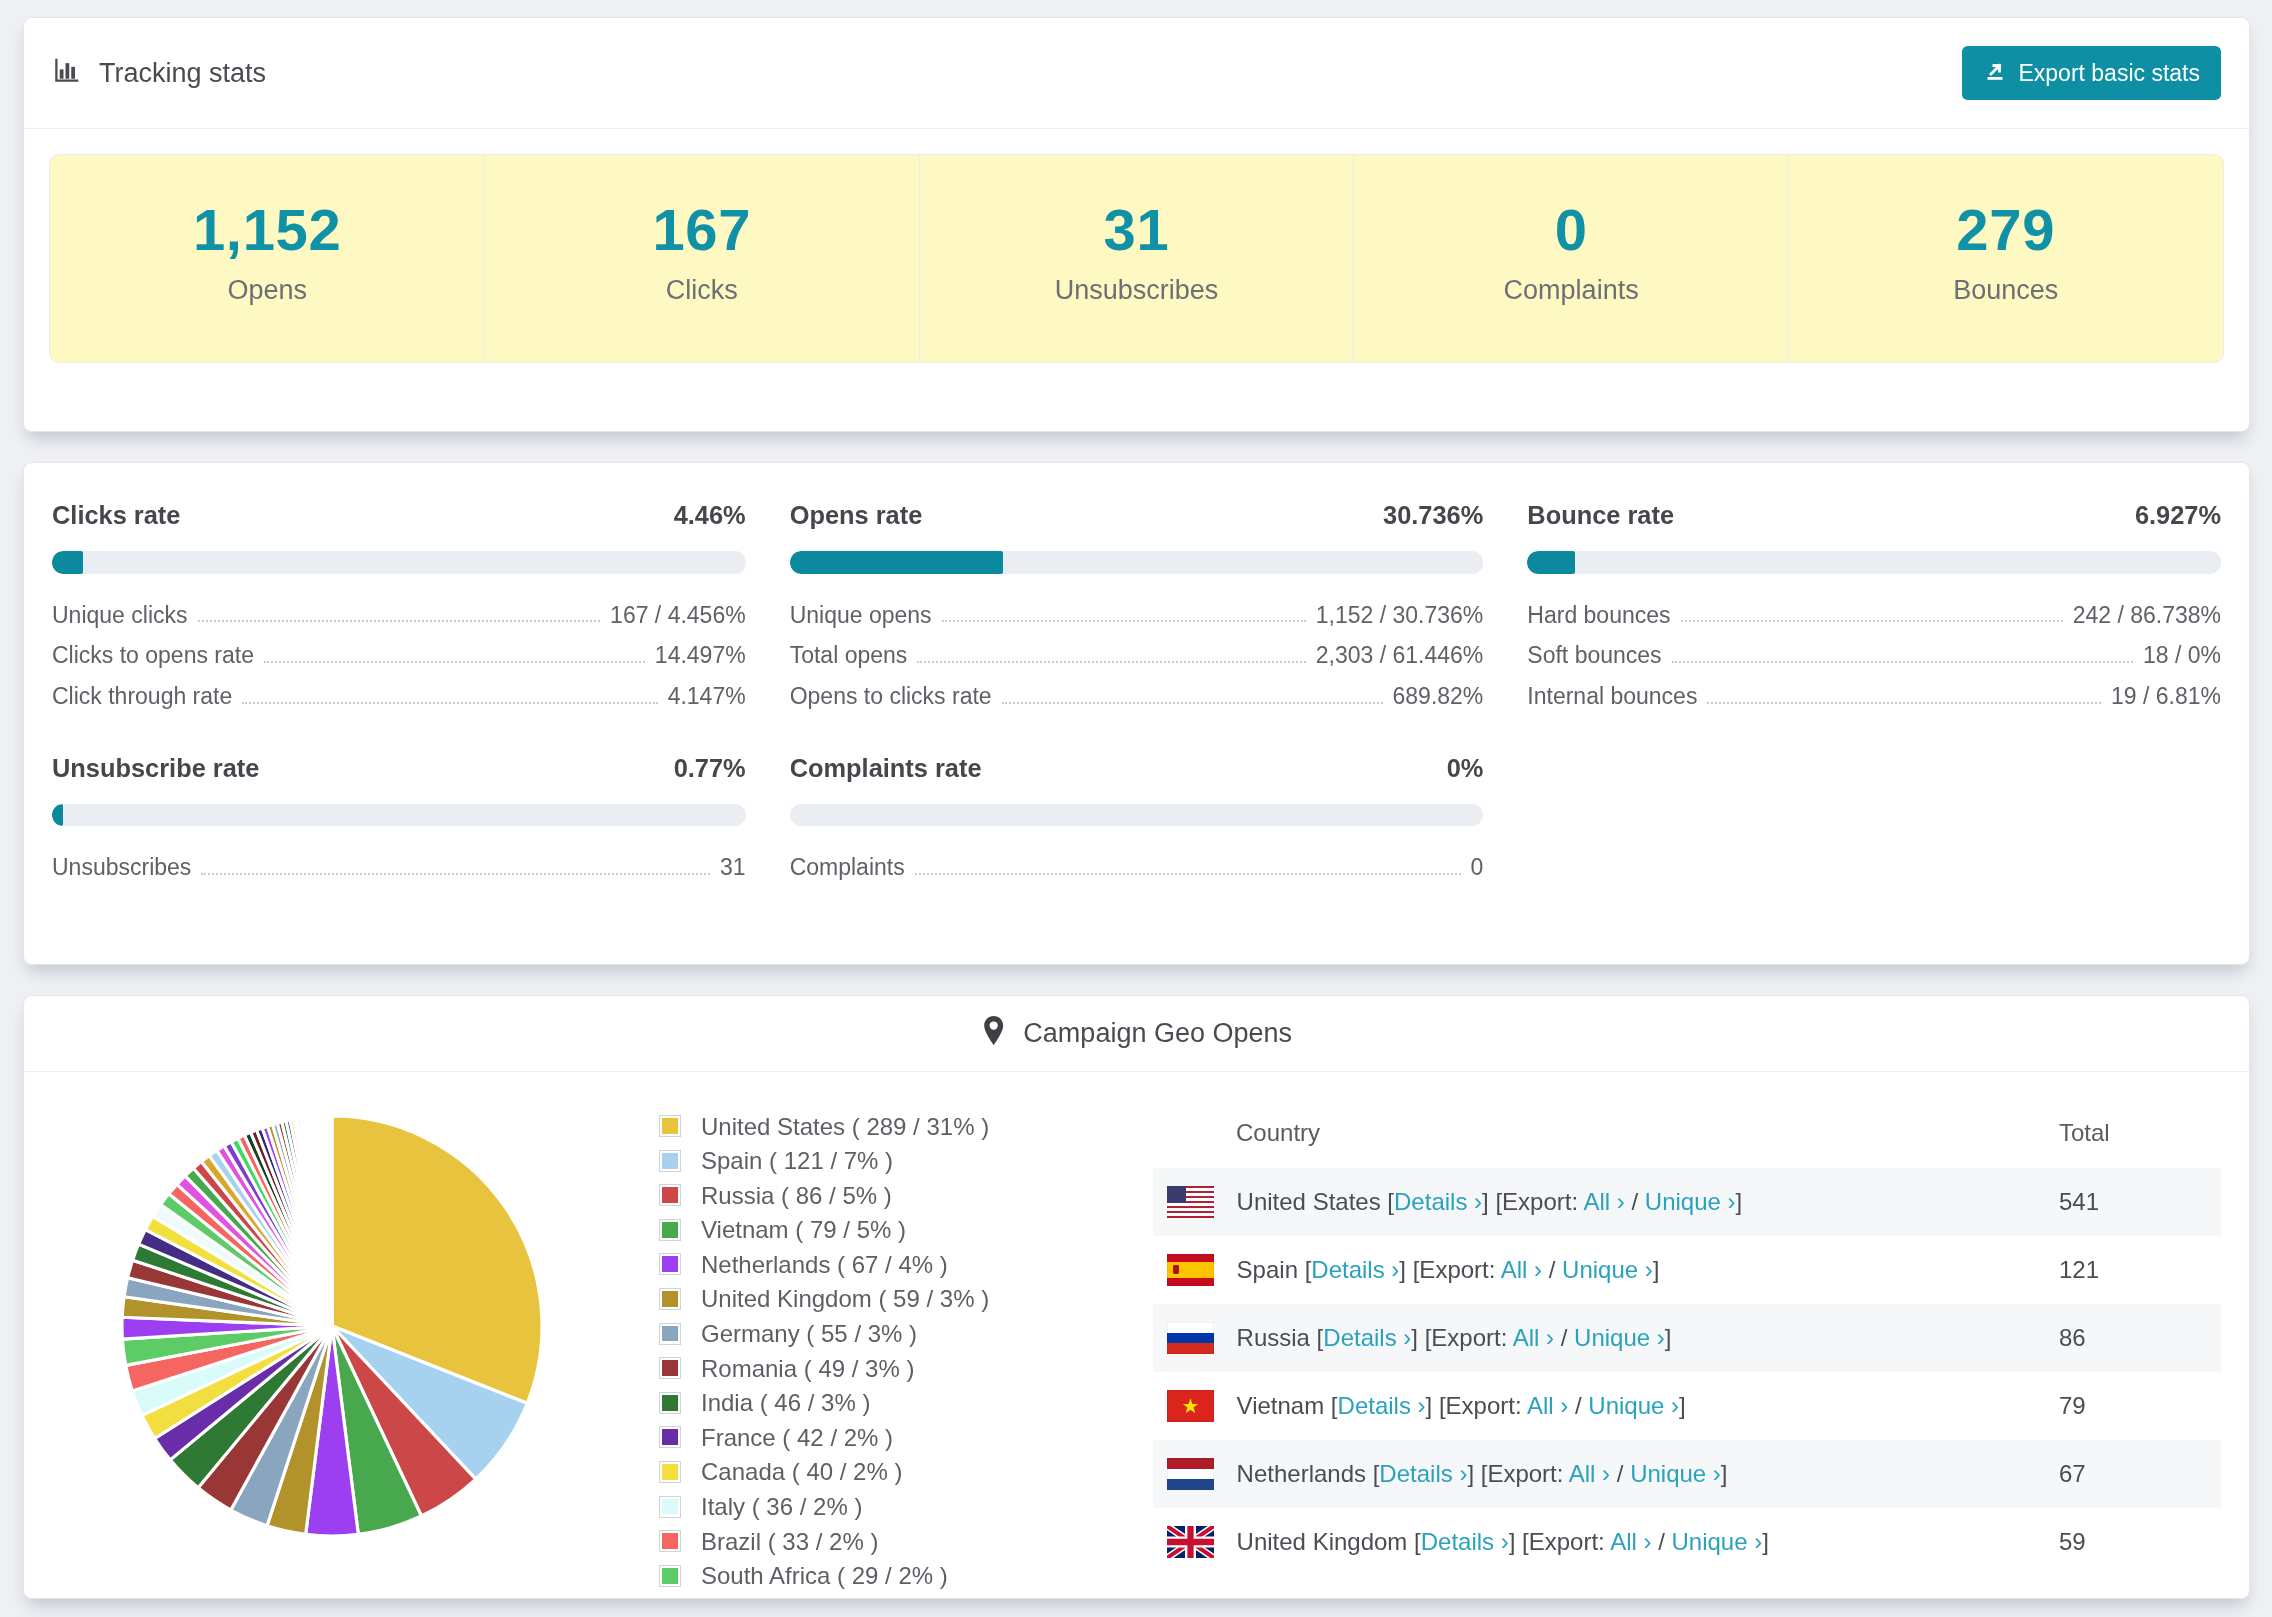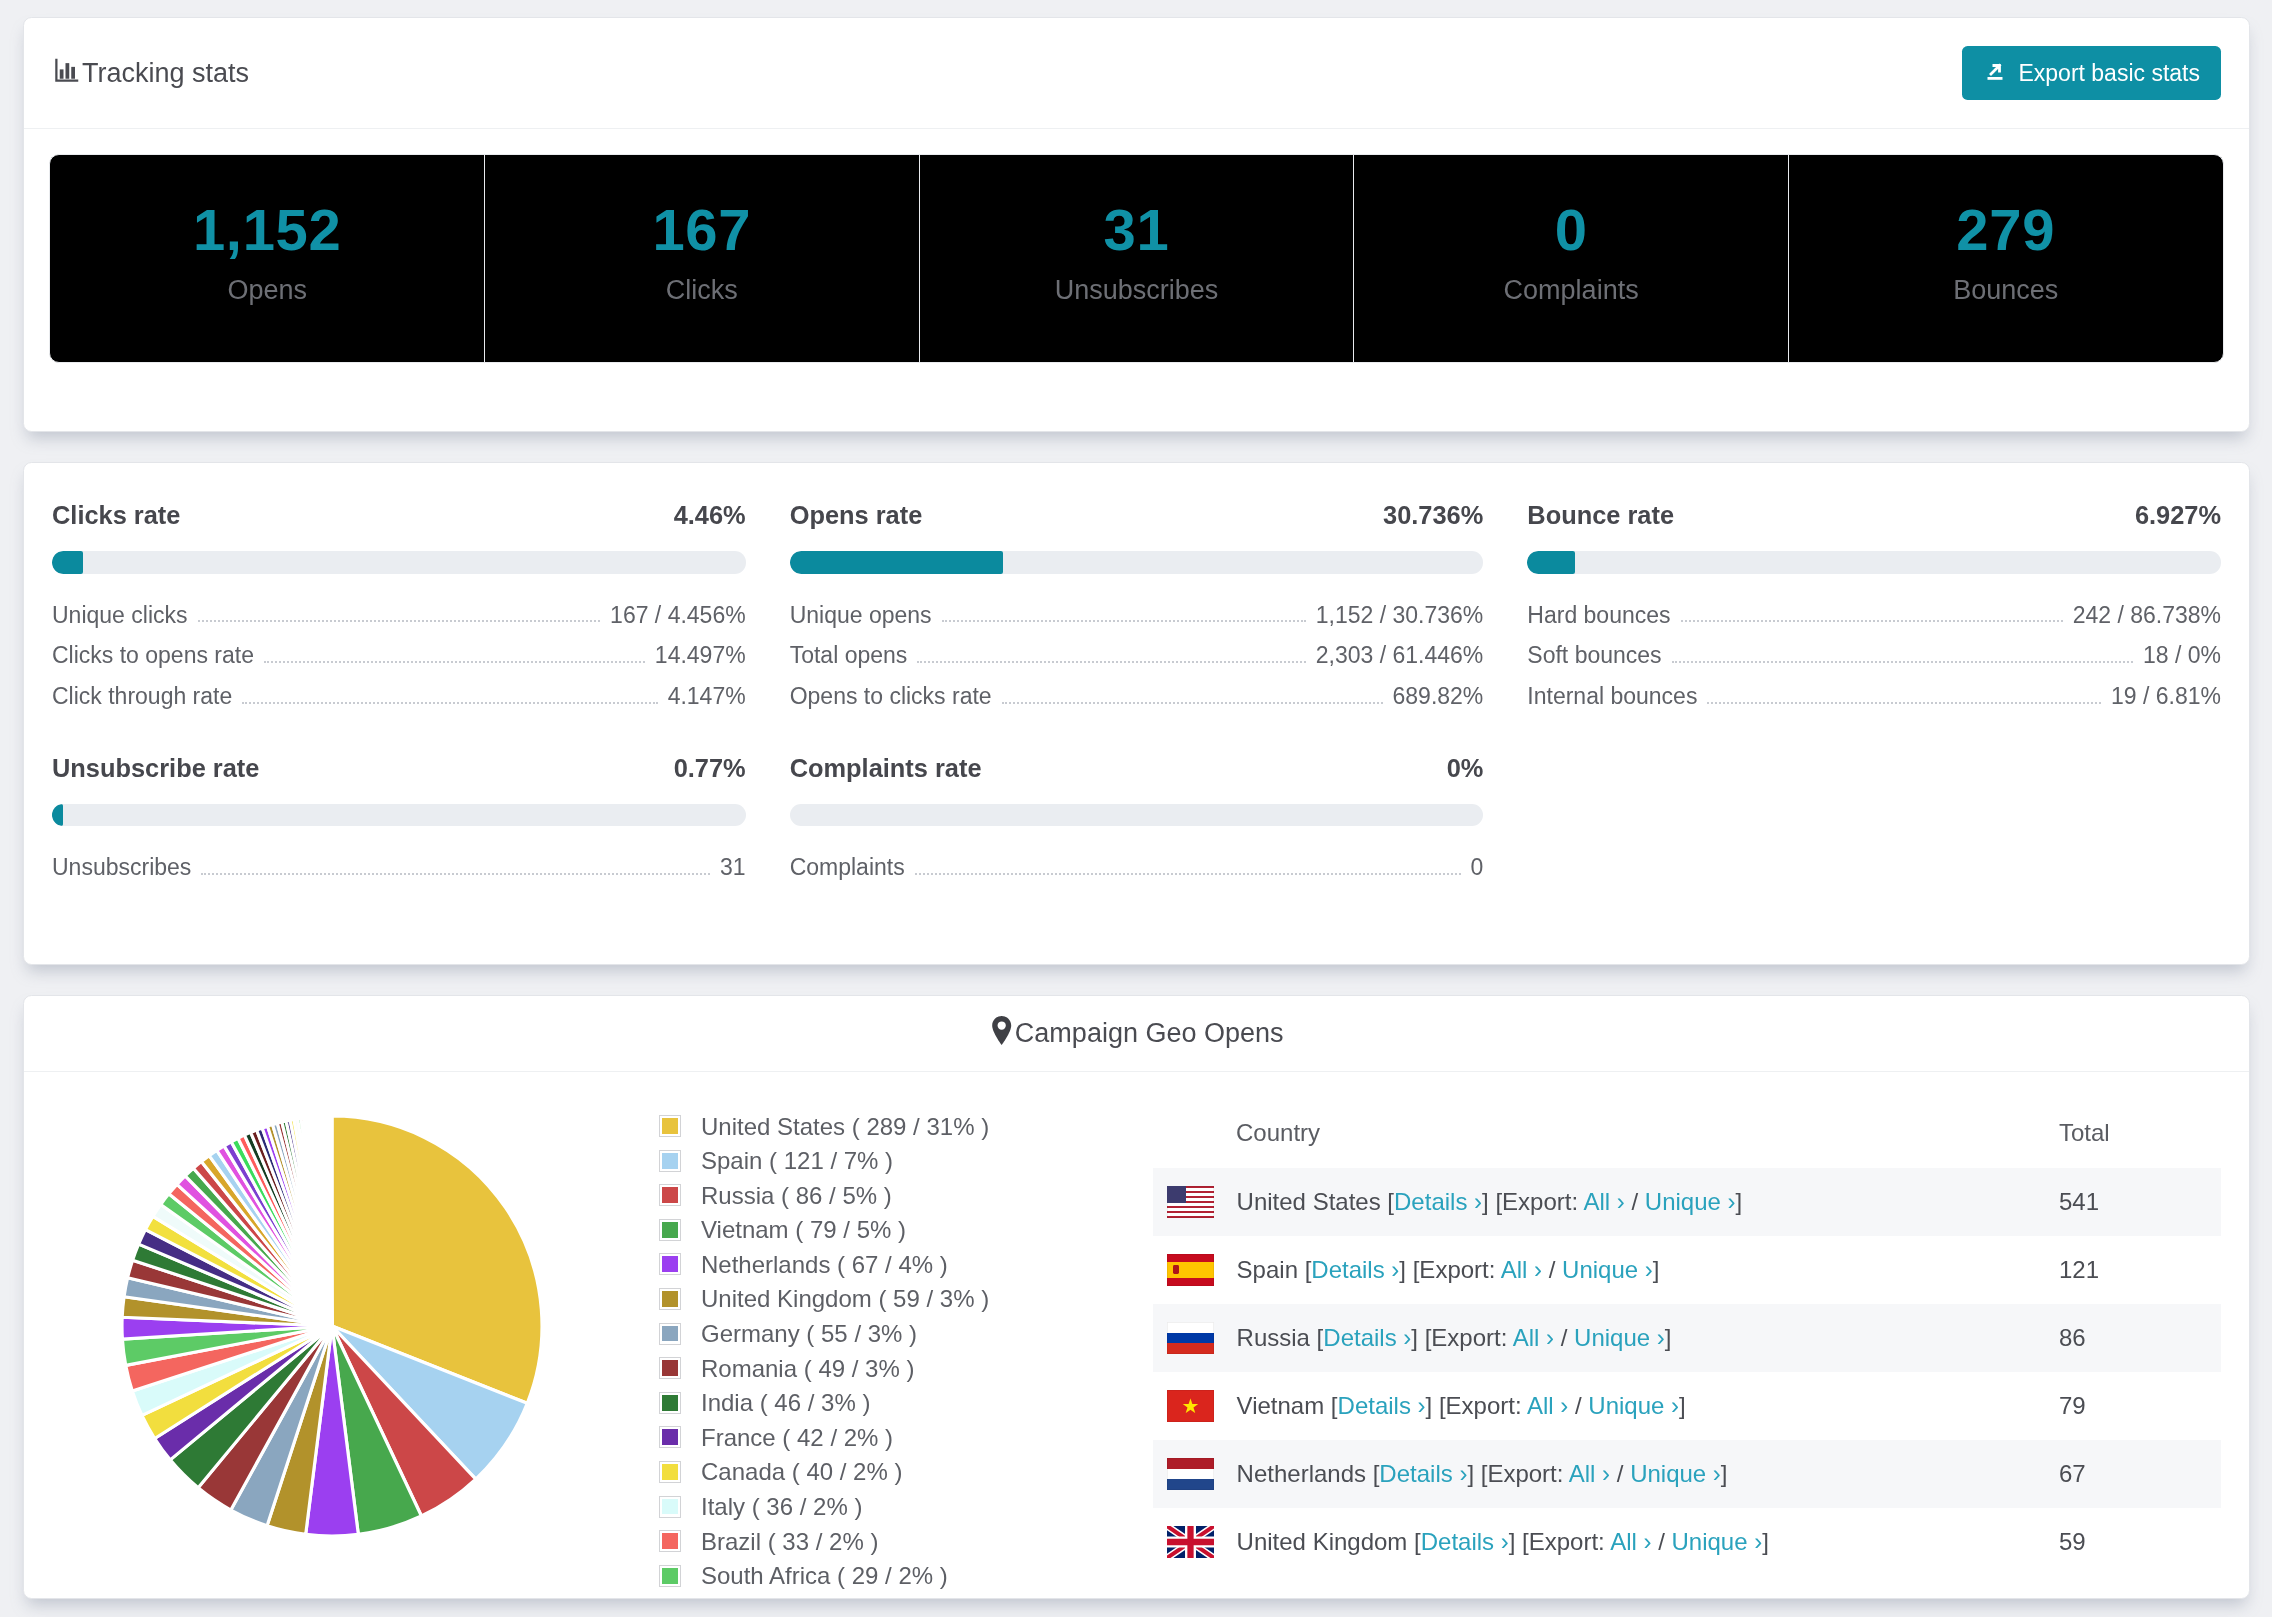--- a/index.html
+++ b/index.html
@@ -12,30 +12,30 @@
   .card{
     position:relative;margin:0 23px 30px;background:#fff;
     border:0.7px solid #e3e5e9;border-radius:8.5px;
     box-shadow:0 10px 15.5px -4.2px rgba(125,135,155,.40);
   }
   
   .card-head{
     display:flex;justify-content:space-between;align-items:center;
     padding:28px 28px;border-bottom:1.4px solid #eef0f2;
   }
-  .card-title{display:flex;align-items:center;font-size:27px;color:#4a4b51;}
+  .card-title{display:flex;align-items:center;gap:17px;font-size:27px;color:#4a4b51;}
   .card-title svg{flex:none;}
   .export-btn{
     display:flex;align-items:center;gap:11.3px;cursor:pointer;
     background:#0e8fa4;color:#fff;border:none;border-radius:5.6px;
     font-size:23px;padding:12px 21px;font-family:inherit;
   }
   
   .tracking-body{padding:25.4px 25.4px 68px;}
-  .stat-strip{display:flex;border:1.4px solid #e9ebee;border-radius:10px;background:#000000;}
+  .stat-strip{display:flex;border:1.4px solid #e9ebee;border-radius:10px;background:#fef9c3;}
   .stat-cell{flex:1;text-align:center;padding:41px 0 56px;border-left:1.4px solid #e9ebee;}
   .stat-cell:first-child{border-left:none;}
   .stat-value{font-size:58px;font-weight:700;color:#1091a6;letter-spacing:0.7px;}
   .stat-label{font-size:27px;color:#6d6f75;margin-top:11.3px;}
   
   .card-rates{padding:20px 28px 83px;}
   .rates-grid{display:grid;grid-template-columns:repeat(3,1fr);column-gap:44px;row-gap:25.4px;}
   .rate-head{display:flex;justify-content:space-between;align-items:baseline;
     margin:18.4px 0 21px;font-size:25.4px;font-weight:700;color:#46474d;}
   .rate-bar{height:22.6px;background:#eaedf1;border-radius:11.3px;overflow:hidden;}

